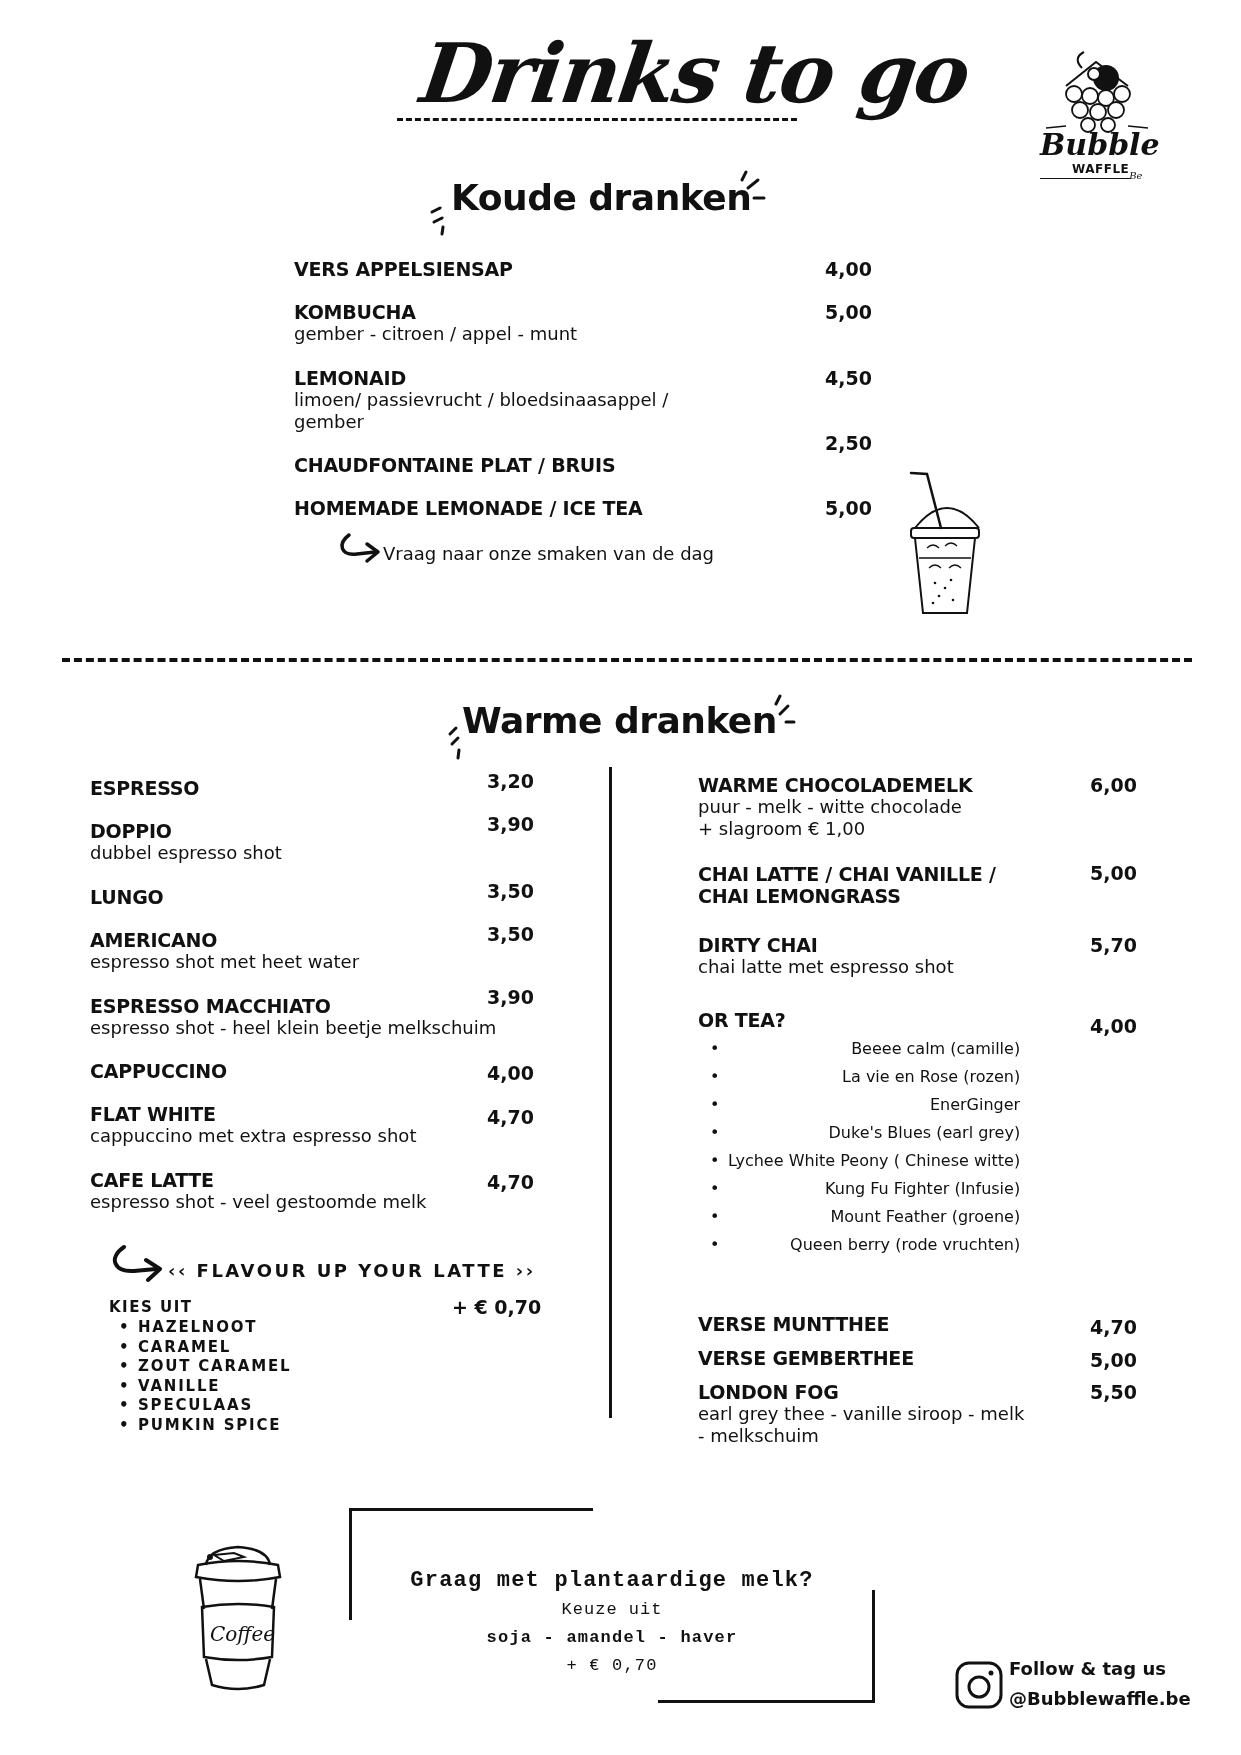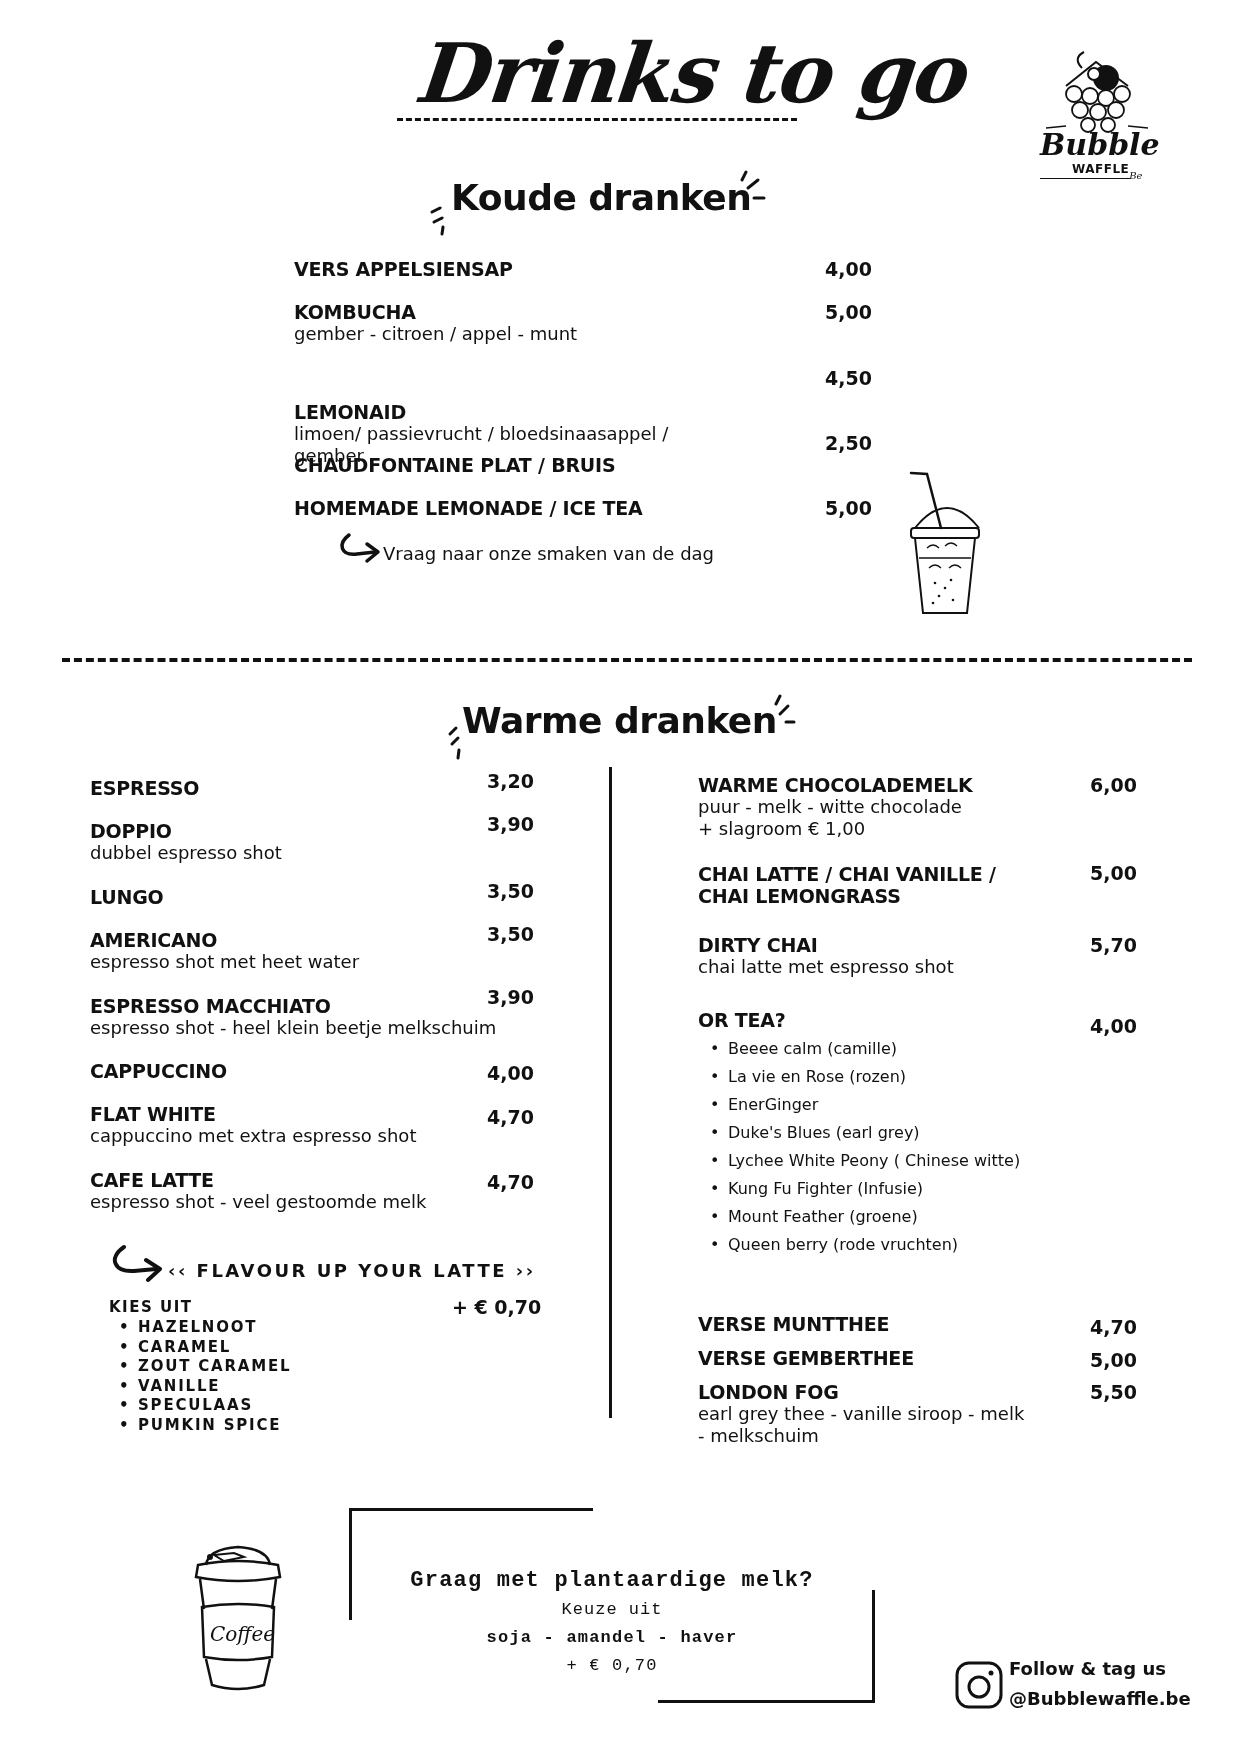--- a/index.html
+++ b/index.html
@@ -9,21 +9,21 @@
   .title { left:422px; top:32px; font-family:"DejaVu Serif", serif; font-style:italic; font-weight:bold;
            font-size:82px; letter-spacing:-2px; line-height:1; transform:skewX(-8deg); }
   .title-dash { left:397px; top:118px; width:400px; border-top:3px dashed #111; }
   .section-title { font-size:36px; font-weight:bold; letter-spacing:-0.5px; line-height:1; }
   .spark { stroke:#111; stroke-width:3; stroke-linecap:round; fill:none; }
   .name { font-size:19px; font-weight:bold; letter-spacing:-0.2px; line-height:22px; text-transform:uppercase; }
   .desc { font-size:18px; line-height:22px; font-weight:normal; }
   .price { font-size:19px; font-weight:bold; line-height:22px; }
   .item { position:absolute; }
   .tea-list { list-style:none; margin:0; padding:0; }
-  .tea-list li { font-size:16px; line-height:28px; position:relative; padding-left:30px; }
+  .tea-list li { font-size:16px; line-height:28px; position:relative; padding-left:30px;text-align:right; }
   .tea-list li::before { content:"•"; position:absolute; left:12px; }
   .flav-list { list-style:none; margin:0; padding:0; }
   .flav-list li { font-size:15px; font-weight:bold; letter-spacing:1.8px; line-height:19.5px; position:relative; padding-left:29px; }
   .flav-list li::before { content:"•"; position:absolute; left:10px; }
   .big-dash { left:62px; top:658px; width:1130px; border-top:4px dashed #111; }
   .vdivider { left:609px; top:767px; width:3px; height:651px; background:#111; }
   .box-top { left:349px; top:1508px; width:244px; height:3px; background:#111; }
   .box-left { left:349px; top:1508px; width:3px; height:112px; background:#111; }
   .box-right { left:872px; top:1590px; width:3px; height:112px; background:#111; }
   .box-bottom { left:658px; top:1700px; width:217px; height:3px; background:#111; }
@@ -77,21 +77,21 @@
   <div class="name">VERS APPELSIENSAP</div>
 </div>
 <div class="abs price" style="left:825px;top:258px;">4,00</div>
 
 <div class="item" style="left:294px;top:301px;">
   <div class="name">KOMBUCHA</div>
   <div class="desc">gember - citroen / appel - munt</div>
 </div>
 <div class="abs price" style="left:825px;top:301px;">5,00</div>
 
-<div class="item" style="left:294px;top:367px;width:420px;margin-top:34px;">
+<div class="item" style="left:294px;top:367px;width:420px;">
   <div class="name">LEMONAID</div>
   <div class="desc">limoen/ passievrucht / bloedsinaasappel / gember</div>
 </div>
 <div class="abs price" style="left:825px;top:367px;">4,50</div>
 
 <div class="item" style="left:294px;top:454px;">
   <div class="name">CHAUDFONTAINE PLAT / BRUIS</div>
 </div>
 <div class="abs price" style="left:825px;top:432px;">2,50</div>
 

